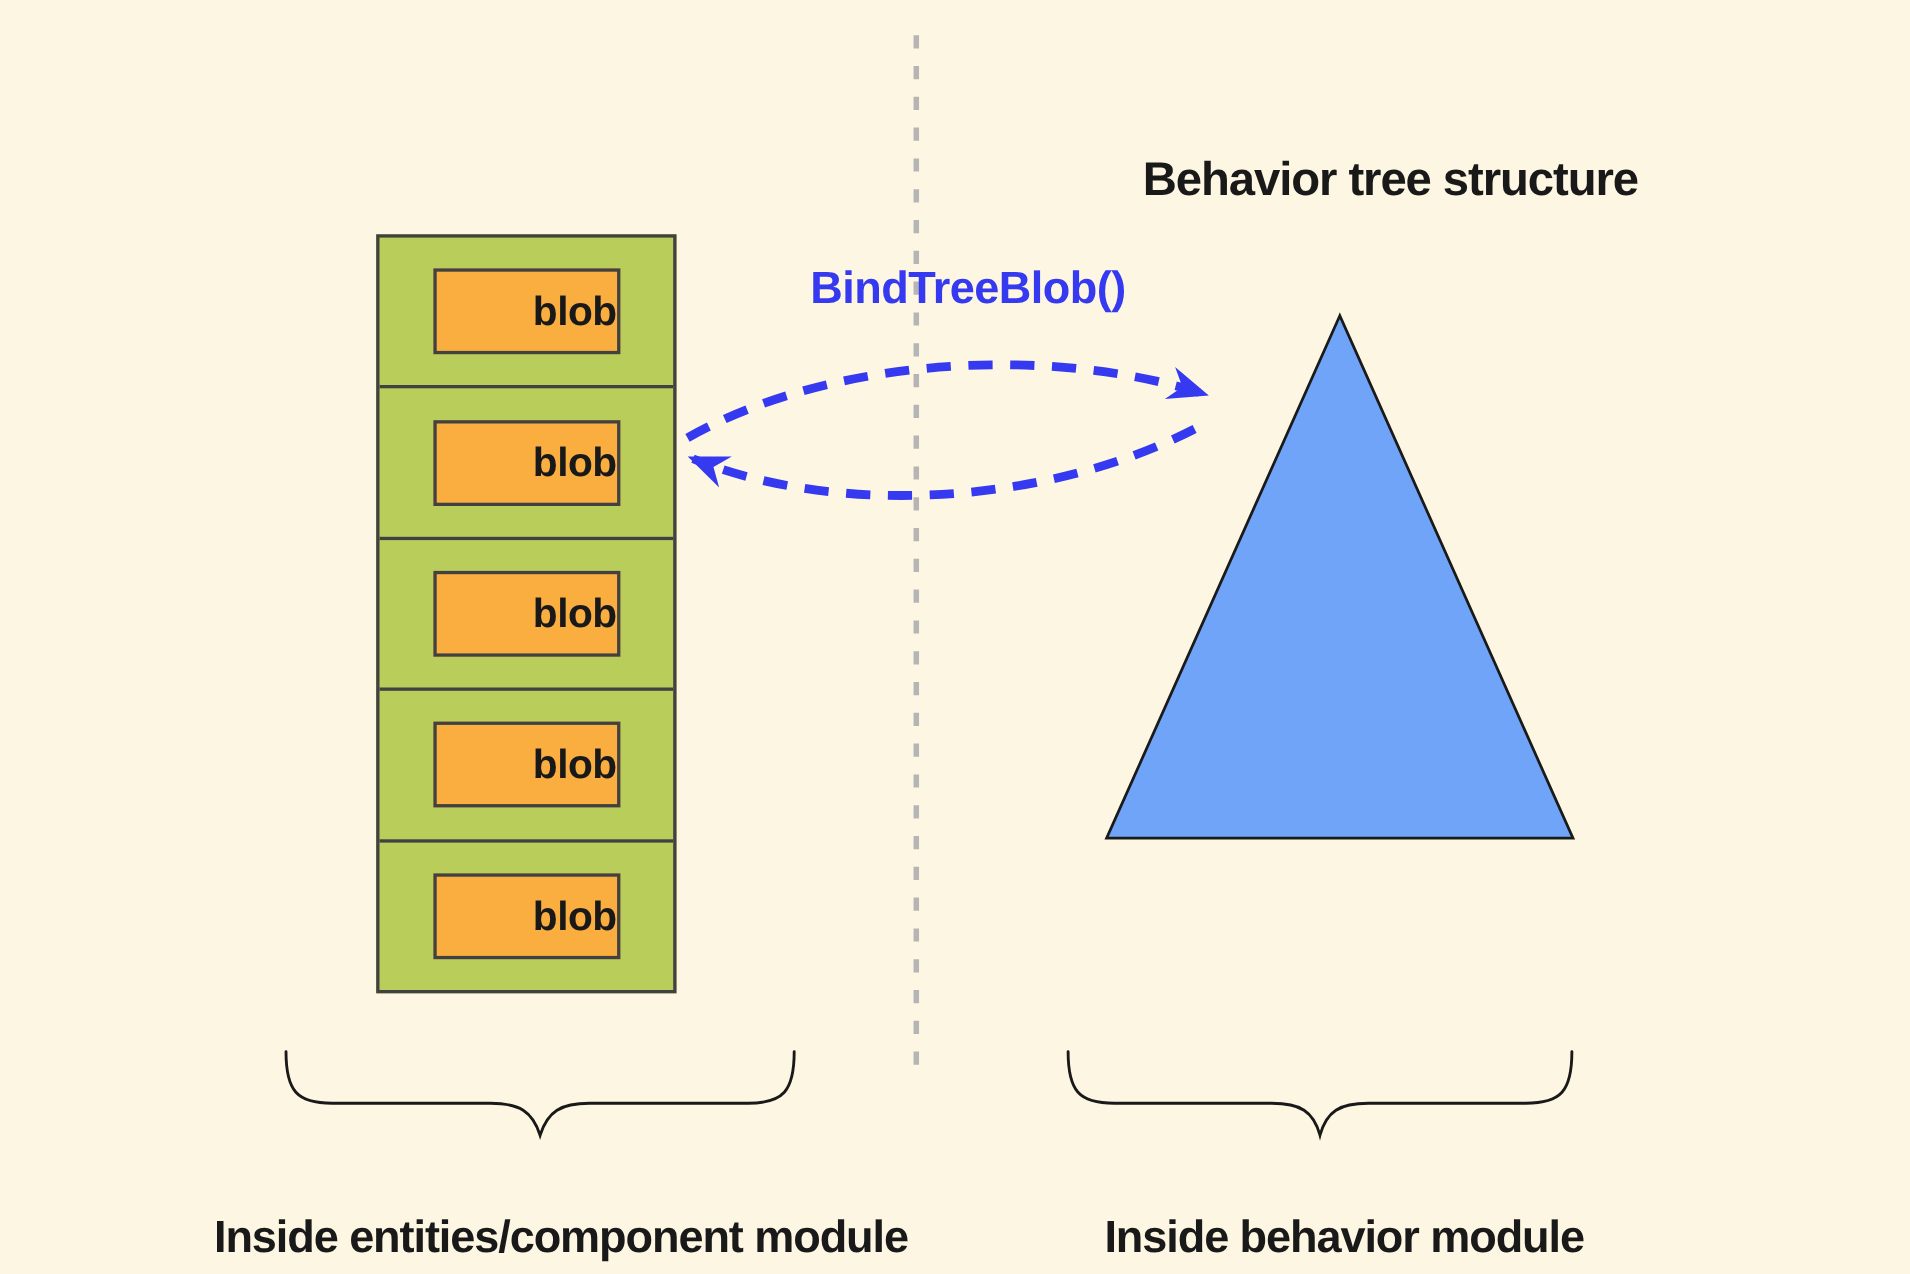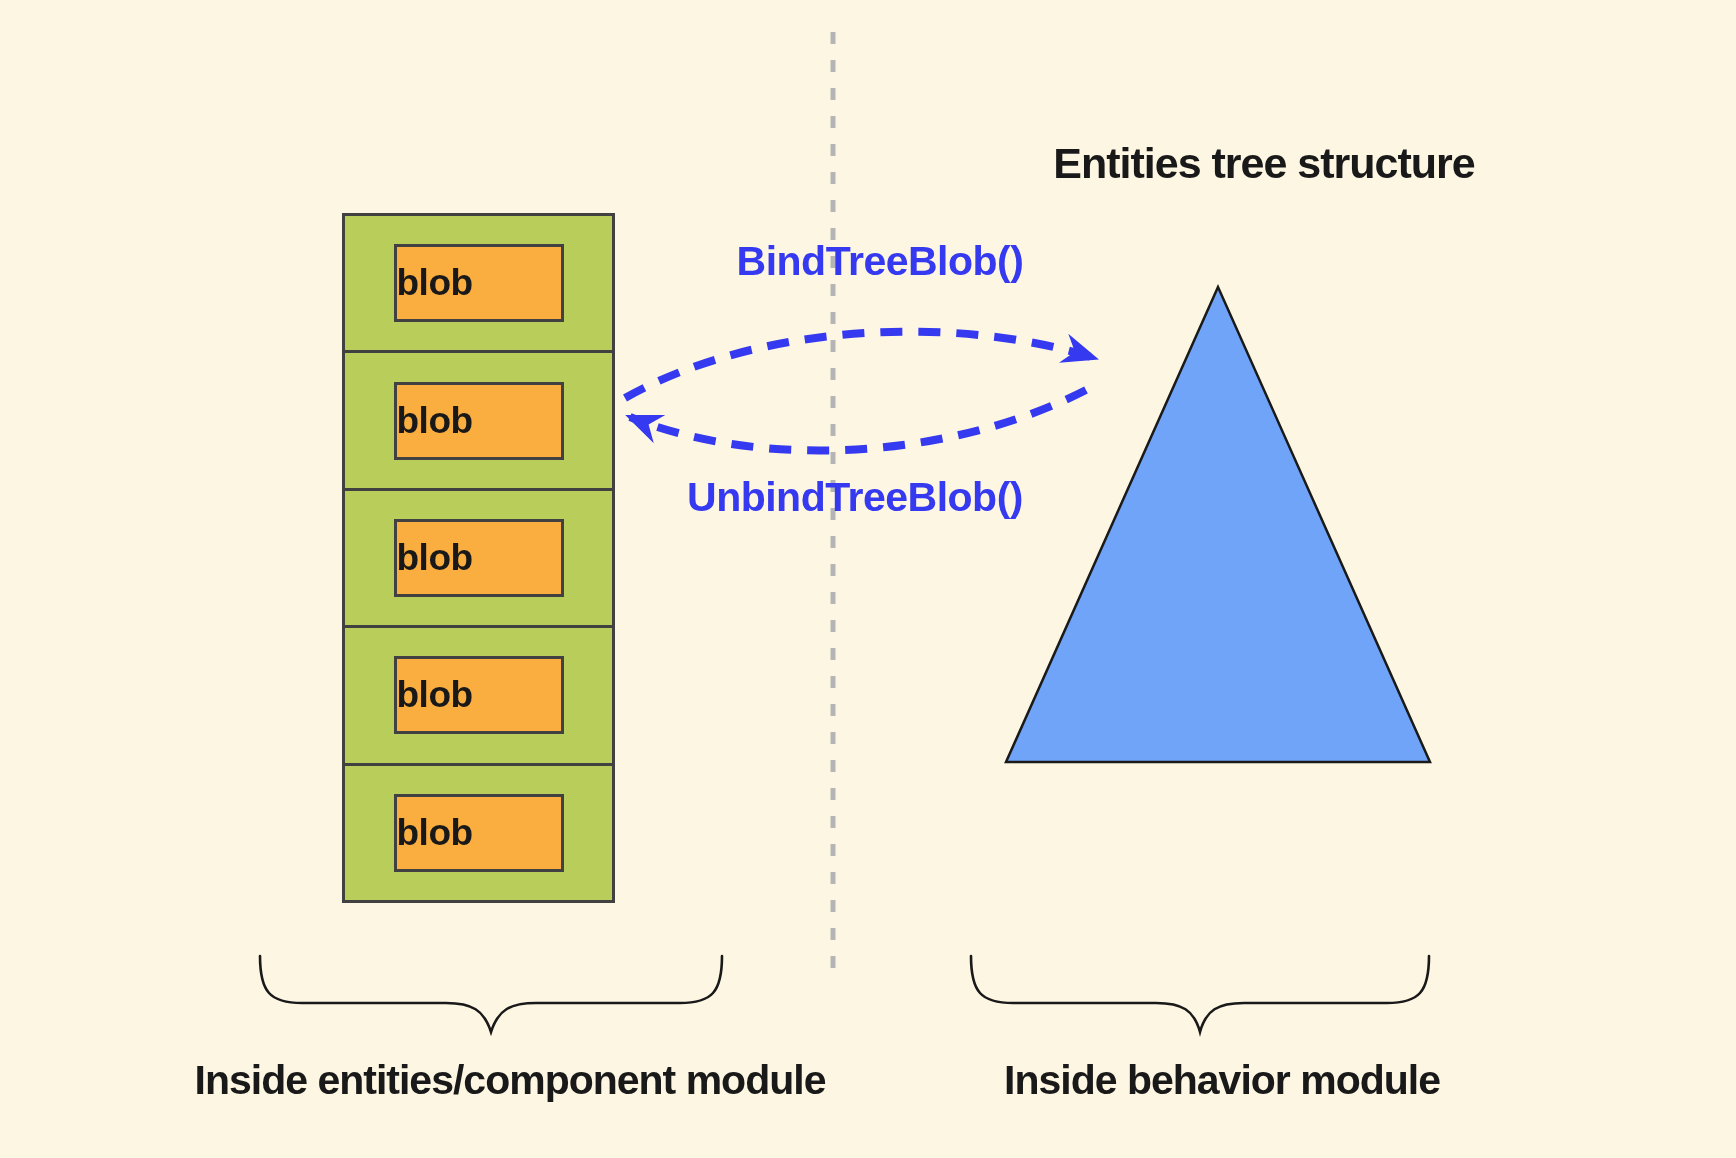--- a/index.html
+++ b/index.html
@@ -23,21 +23,21 @@
   .title { font-size: 44px; }
   .title-right { font-size: 43px; }
   .fn-label {
     color: var(--arrow-blue, #3539f0);
     font-weight: 700;
     font-size: 41px;
     white-space: nowrap;
     text-align: center;
     letter-spacing: -0.5px;
   }
-  .caption { font-size: 41px; }
+  .caption { font-size: 41px; margin-top: 44px; }
 
   
   .stack {
     left: 342px; top: 213px;
     width: 273px; height: 690px;
     box-sizing: border-box;
     background: var(--stack-green, #b9cd5a);
     border: 3px solid var(--box-border, #414141);
     display: flex;
     flex-direction: column;
@@ -52,21 +52,21 @@
   .stack-cell:not(:last-child) {
     border-bottom: 3px solid var(--box-border, #414141);
   }
   .blob-box {
     width: 170px; height: 78px;
     box-sizing: border-box;
     background: var(--blob-orange, #fbae40);
     border: 3px solid var(--box-border, #414141);
     display: flex;
     align-items: center;
-    justify-content: flex-start;
+    justify-content: flex-end;
     font-size: 37px;
     font-weight: 700;
     color: var(--text-black, #191919);
     letter-spacing: -0.5px;
   }
 
   
   svg.overlay { left: 0; top: 0; pointer-events: none; }
   .divider-line {
     stroke: var(--divider-gray, #b5b5b5);
@@ -139,23 +139,22 @@
     <polygon class="triangle-shape" points="1218,287 1006,762 1430,762"></polygon>
 
     <path class="arrow-path" d="M 625 398 C 760 322, 960 315, 1094 358" marker-end="url(#arrowhead)"></path>
     <path class="arrow-path" d="M 1086 390 C 945 462, 755 468, 630 417" marker-end="url(#arrowhead)"></path>
 
     <path class="brace" d="M 260 956 C 260 992, 270 1003, 302 1003 L 446 1003 C 472 1003, 484 1010, 491 1032 C 498 1010, 510 1003, 536 1003 L 680 1003 C 712 1003, 722 992, 722 956"></path>
     <path class="brace" d="M 971 956 C 971 992, 981 1003, 1013 1003 L 1156 1003 C 1182 1003, 1194 1010, 1200 1032 C 1206 1010, 1218 1003, 1244 1003 L 1387 1003 C 1419 1003, 1429 992, 1429 956"></path>
   </svg>
 
 
-  <div class="abs txt title-right" style="left:1014px; top:140px; width:500px;">Entities tree structure</div>
+  <div class="abs txt title-right" style="left:1014px; top:140px; width:500px;">Behavior tree structure</div>
 
   <div class="abs fn-label" style="left:700px; top:238px; width:360px;">BindTreeBlob()</div>
 
-  <div class="abs fn-label" style="left:655px; top:474px; width:400px;">UnbindTreeBlob()</div>
 
   <div class="abs txt caption" style="left:110px; top:1058px; width:800px;">Inside entities/component module</div>
 
   <div class="abs txt caption" style="left:922px; top:1058px; width:600px;">Inside behavior module</div>
 
 </div>
 
 </body></html>

